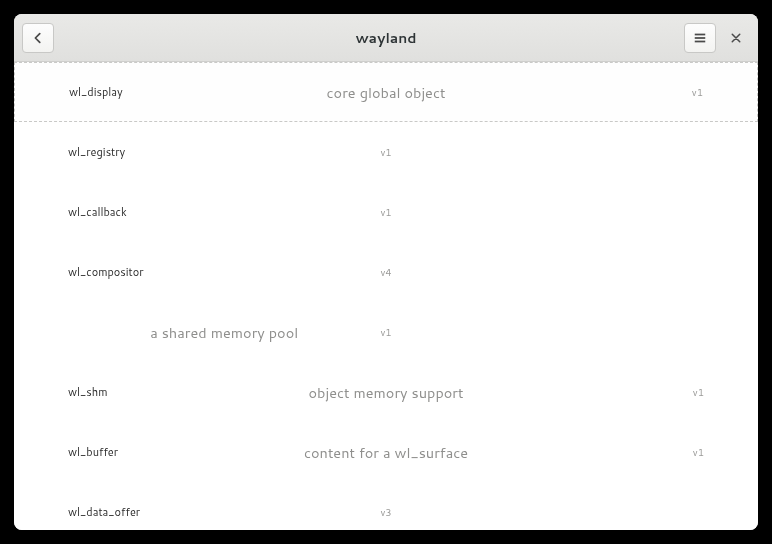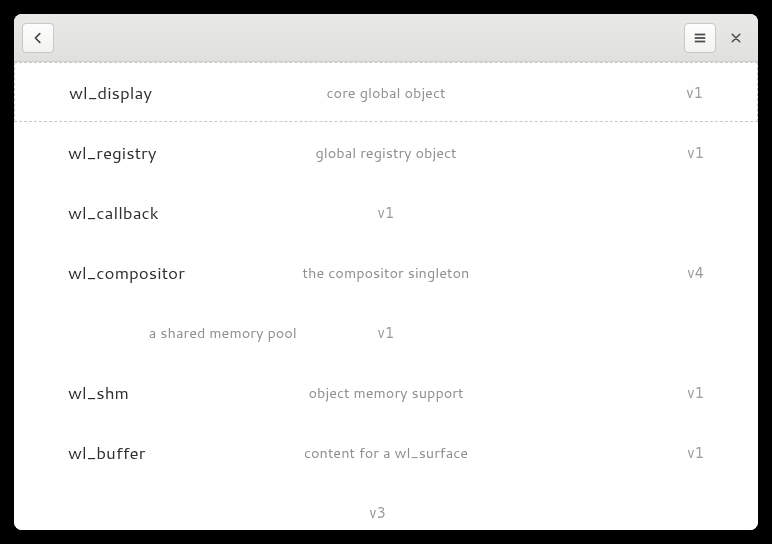--- a/index.html
+++ b/index.html
@@ -73,53 +73,54 @@
     cursor: pointer;
   }
   .row.selected {
     border: 1px dashed #c9c9c7;
     background: #fefefe;
   }
   .row:not(.selected) {
     border-bottom: 0;
   }
   .iface-name {
-    font-size: 17px;
+    font-size: 11px;
     font-weight: 400;
     color: #2e2e2e;
     justify-self: start;
   }
   .iface-desc {
     font-size: 14.5px;
     color: #8f8f8d;
     justify-self: center;
     text-align: center;
   }
   .iface-ver {
-    font-size: 15px;
+    font-size: 10px;
     color: #9a9a98;
     justify-self: end;
   }
 </style>
 </head>
 <body>
 
 <div class="window">
 
   <div class="headerbar">
     <div class="hb-left">
       <div class="hb-btn">
         <span>
           <svg width="14" height="14" viewBox="0 0 16 16">
               <path d="M10 3 L5 8 L10 13" stroke="#4a4a4a" stroke-width="2" fill="none" stroke-linecap="round" stroke-linejoin="round"></path>
             </svg>
         </span>
       </div>
     </div>
 
+    <div class="hb-title">wayland</div>
 
     <div class="hb-right">
       <div class="hb-btn">
         <span>
           <svg width="14" height="14" viewBox="0 0 16 16">
             <rect x="2" y="3" width="12" height="2" fill="#4a4a4a"></rect>
             <rect x="2" y="7" width="12" height="2" fill="#4a4a4a"></rect>
             <rect x="2" y="11" width="12" height="2" fill="#4a4a4a"></rect>
           </svg>
         </span>
@@ -135,44 +136,43 @@
   </div>
 
   <div class="content" id="content">
       <div class="row selected">
         <div class="iface-name">wl_display</div>
         <div class="iface-desc">core global object</div>
         <div class="iface-ver">v1</div>
       </div>
       <div class="row">
         <div class="iface-name">wl_registry</div>
-        <div class="iface-desc">global registry object</div>
         <div class="iface-ver">v1</div>
       </div>
       <div class="row">
         <div class="iface-name">wl_callback</div>
         <div class="iface-ver">v1</div>
       </div>
       <div class="row">
         <div class="iface-name">wl_compositor</div>
-        <div class="iface-desc">the compositor singleton</div>
         <div class="iface-ver">v4</div>
       </div>
       <div class="row">
         <div class="iface-desc">a shared memory pool</div>
         <div class="iface-ver">v1</div>
       </div>
       <div class="row">
         <div class="iface-name">wl_shm</div>
         <div class="iface-desc">object memory support</div>
         <div class="iface-ver">v1</div>
       </div>
       <div class="row">
         <div class="iface-name">wl_buffer</div>
         <div class="iface-desc">content for a wl_surface</div>
         <div class="iface-ver">v1</div>
       </div>
       <div class="row">
+        <div class="iface-name">wl_data_offer</div>
         <div class="iface-ver">v3</div>
       </div>
     </div>
 
 </div>
 
 </body></html>

